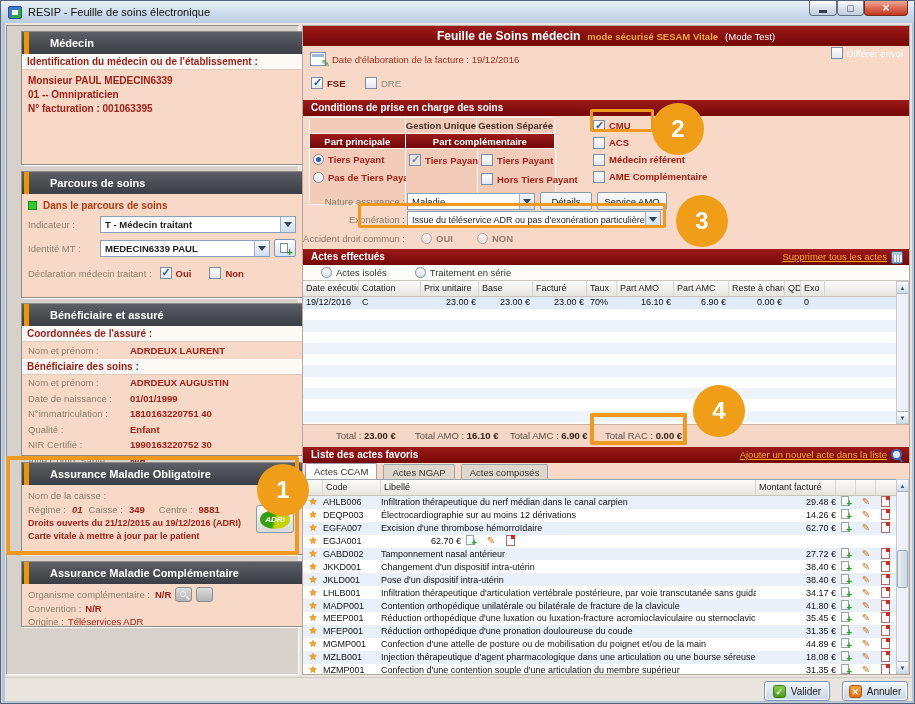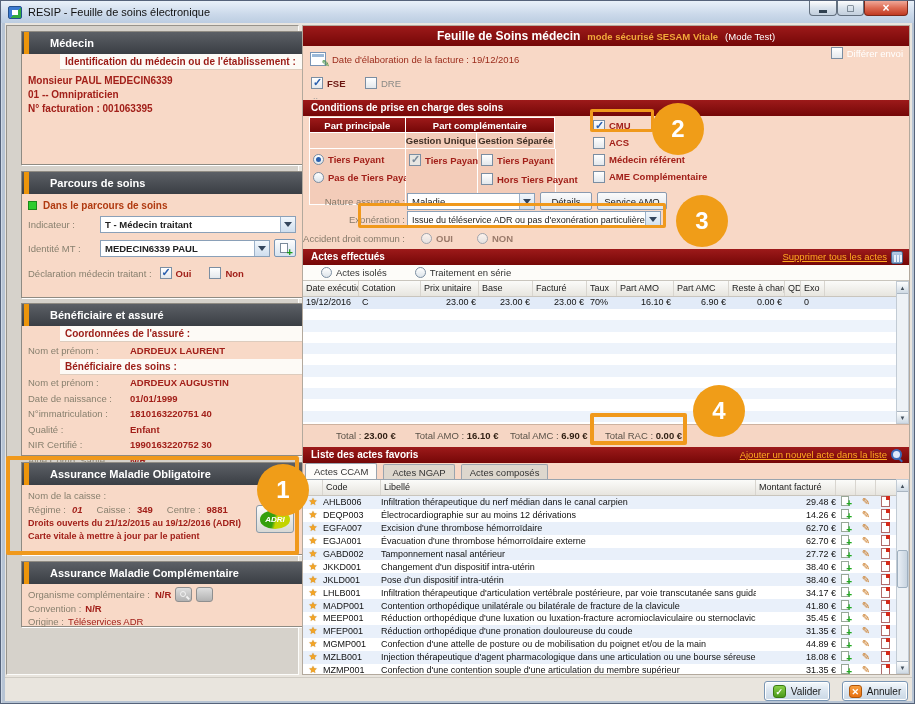--- a/index.html
+++ b/index.html
@@ -19,21 +19,21 @@
   .content { position:absolute; left:1px; top:22px; width:913px; height:681px; background:#e9e5de; }
   .frame { position:absolute; inset:0; border:3px solid #b7c4d4; border-top:none; pointer-events:none; z-index:45; }
 
   
   .left-col { position:absolute; left:4px; top:2px; width:293px; height:650px; background:#d6d2cb;
     border-top:1px solid #97938b; border-left:1px solid #97938b; border-right:1px solid #fcfcfa; border-bottom:1px solid #fcfcfa; }
   .panel { position:absolute; left:14px; width:282px; background:#f8d9c7; border:1px solid #8f8b83; box-shadow:1px 1px 0 #fff; }
   .phead { position:relative; height:22px; line-height:22px; background:linear-gradient(#5c6066,#3a3e44);
     color:#fff; font-size:11px; font-weight:bold; padding-left:28px; }
   .phead::before { content:""; position:absolute; left:2px; top:0; bottom:0; width:5px; background:#ec950b; }
-  .pstrip { background:#fdfaf6; color:#9b1b15; font-weight:bold; font-size:10px; padding:2px 5px; border-bottom:1px solid #ddccbe;margin-left:38px; }
+  .pstrip { background:#fdfaf6; color:#9b1b15; font-weight:bold; font-size:10px; padding:2px 5px; border-bottom:1px solid #ddccbe; }
   .ptxt { padding:4px 6px; color:#a2201a; font-weight:bold; line-height:14px; font-size:10px; }
   .kv-row { display:flex; padding:1px 6px; height:17px; align-items:center; }
   .kv-label { width:102px; color:#88806f; font-size:9.5px; flex:none; }
   .kv-value { color:#a2201a; font-weight:bold; font-size:9.5px; white-space:nowrap; }
   .status-row { display:flex; align-items:center; gap:6px; padding:6px 6px 2px 6px; }
   .green-sq { width:9px; height:9px; background:#2ecc2e; border:1px solid #1a8a1a; }
   .status-txt { color:#b03a10; font-weight:bold; font-size:10px; }
   .form-row { display:flex; align-items:center; padding:3px 6px; gap:4px; }
   .flabel { color:#88806f; font-size:9.5px; }
   .sel { position:relative; background:#fff; border:1px solid #8aa0b8; height:17px; display:flex; align-items:center;
@@ -248,21 +248,21 @@
           </div>
       </div>
 
       <div class="panel" style="top:436px;height:93px;">
         <div class="phead">Assurance Maladie Obligatoire</div>
         <div class="kv-row" style="height:14px;margin-top:3px;">
           <span class="flabel">Nom de la caisse :</span>
         </div>
         <div class="kv-row" style="height:14px;">
           <span class="flabel">Régime :</span>
-          <span class="kv-value" style="margin:0 14px 0 6px;font-style:italic;">01</span>
+          <span class="kv-value" style="margin:0 6px 0 6px;font-style:italic;">01</span>
           <span class="flabel">Caisse :</span>
           <span class="kv-value" style="margin:0 14px 0 6px;">349</span>
           <span class="flabel">Centre :</span>
           <span class="kv-value" style="margin:0 0 0 6px;">9881</span>
         </div>
         <div class="kv-row" style="height:13px;">
             <span class="kv-value" style="font-size:9px;">Droits ouverts du 21/12/2015 au 19/12/2016 (ADRI)</span>
           </div>
         <div class="kv-row" style="height:13px;">
             <span class="kv-value" style="font-size:9px;">Carte vitale à mettre à jour par le patient</span>
@@ -317,27 +317,27 @@
           <span class="graylab">DRE</span>
         </span>
         <span class="dots">..</span>
       </div>
 
       <div class="cond-bar redbar">Conditions de prise en charge des soins</div>
 
       <div class="cond-body">
         <div class="cond-table">
           <div class="ct-row">
-            <div class="ct-cell ct-h c1">Part principale</div>
-            <div class="ct-cell ct-h c23">Part complémentaire</div>
-          </div>
-          <div class="ct-row">
             <div class="ct-cell c1" style="height:16px;"></div>
             <div class="ct-cell ct-sh c2">Gestion Unique</div>
             <div class="ct-cell ct-sh c3">Gestion Séparée</div>
+          </div>
+          <div class="ct-row">
+            <div class="ct-cell ct-h c1">Part principale</div>
+            <div class="ct-cell ct-h c23">Part complémentaire</div>
           </div>
           <div class="ct-row">
             <div class="ct-cell ct-body c1">
               <div class="opt-line">
                 <span class="rb sel2"></span>
                 <span class="cblab">Tiers Payant</span>
               </div>
               <div class="opt-line">
                 <span class="rb"></span>
                 <span class="cblab">Pas de Tiers Payant</span>
@@ -541,21 +541,20 @@
                 <span class="ico-add"></span>
               </span>
               <span class="f-ic"><span class="ico-pencil">✎</span></span>
               <span class="f-ic">
                 <span class="ico-reddoc"></span>
               </span>
             </div>
             <div class="fav-row">
               <span class="f-star">★</span>
               <span class="f-code">EGJA001</span>
-              <span class="f-lib">Évacuation d'une thrombose hémorroïdaire externe</span>
               <span class="f-mont">62.70 €</span>
               <span class="f-ic">
                 <span class="ico-add"></span>
               </span>
               <span class="f-ic"><span class="ico-pencil">✎</span></span>
               <span class="f-ic">
                 <span class="ico-reddoc"></span>
               </span>
             </div>
             <div class="fav-row alt">

